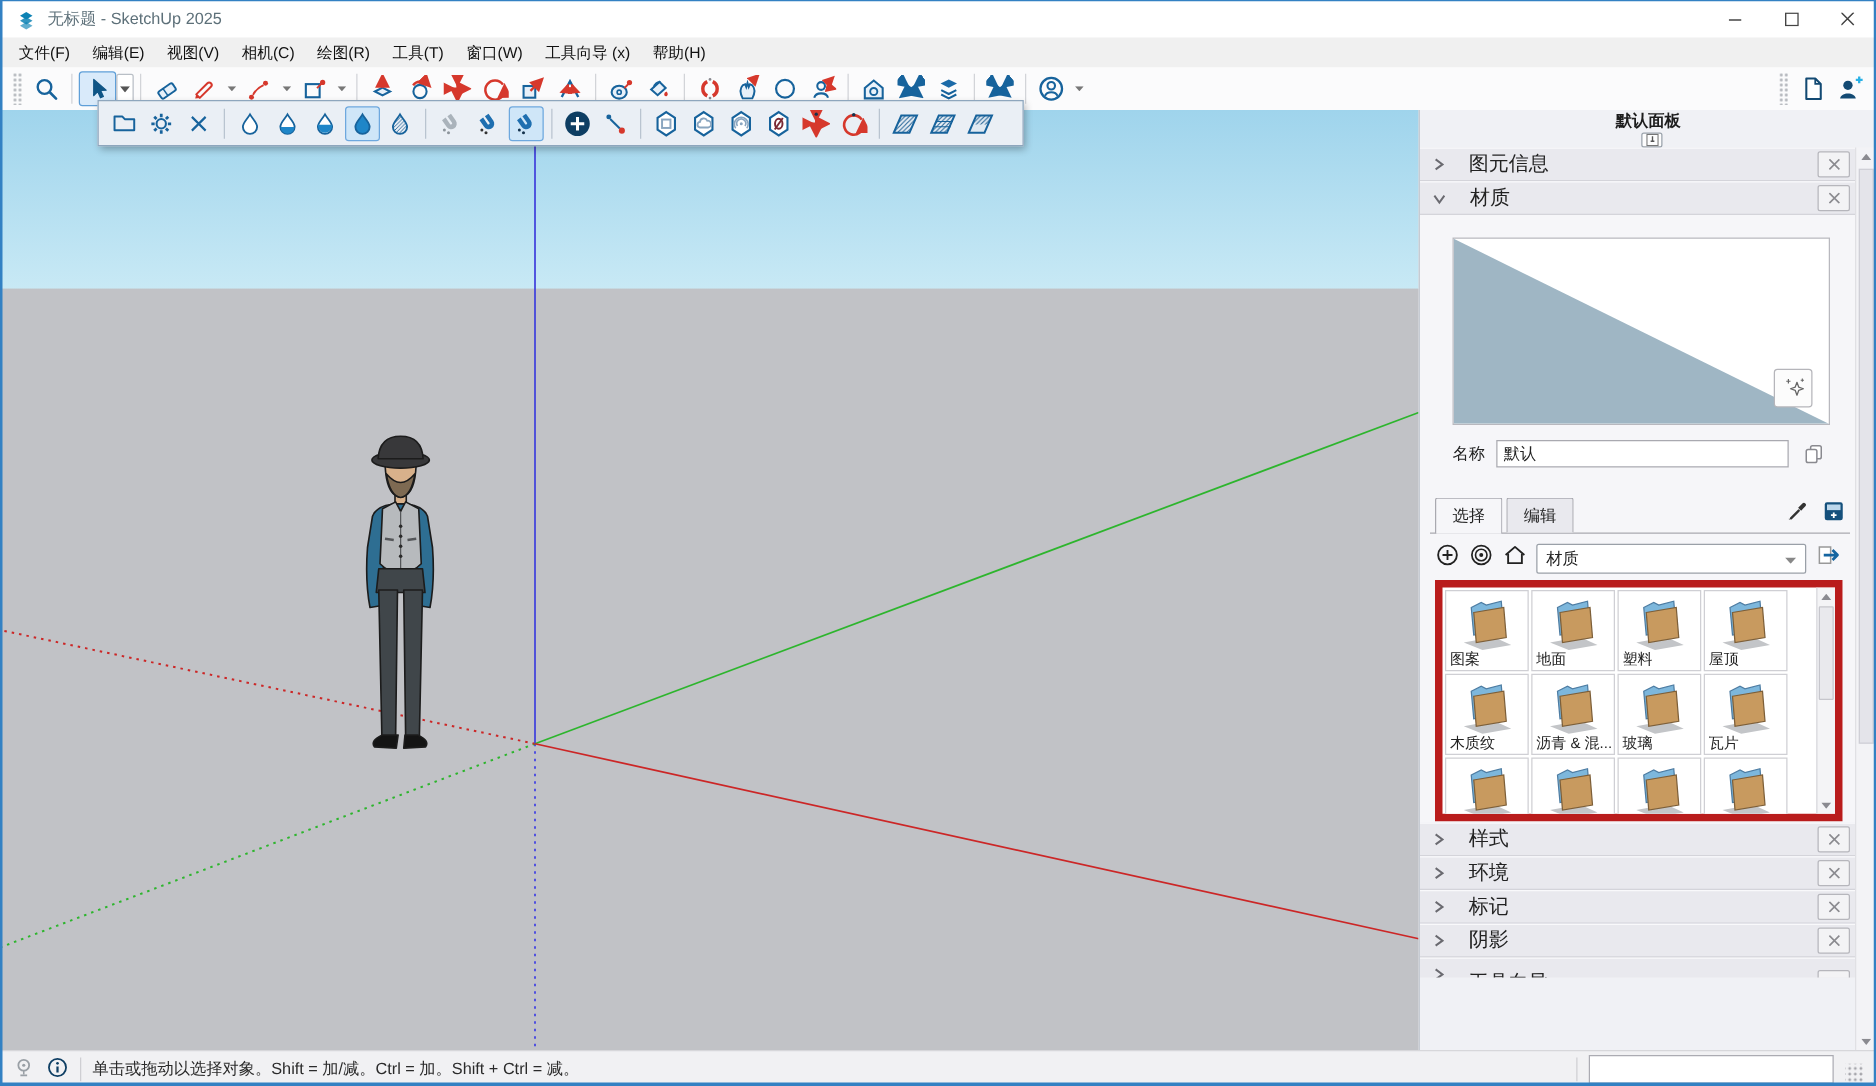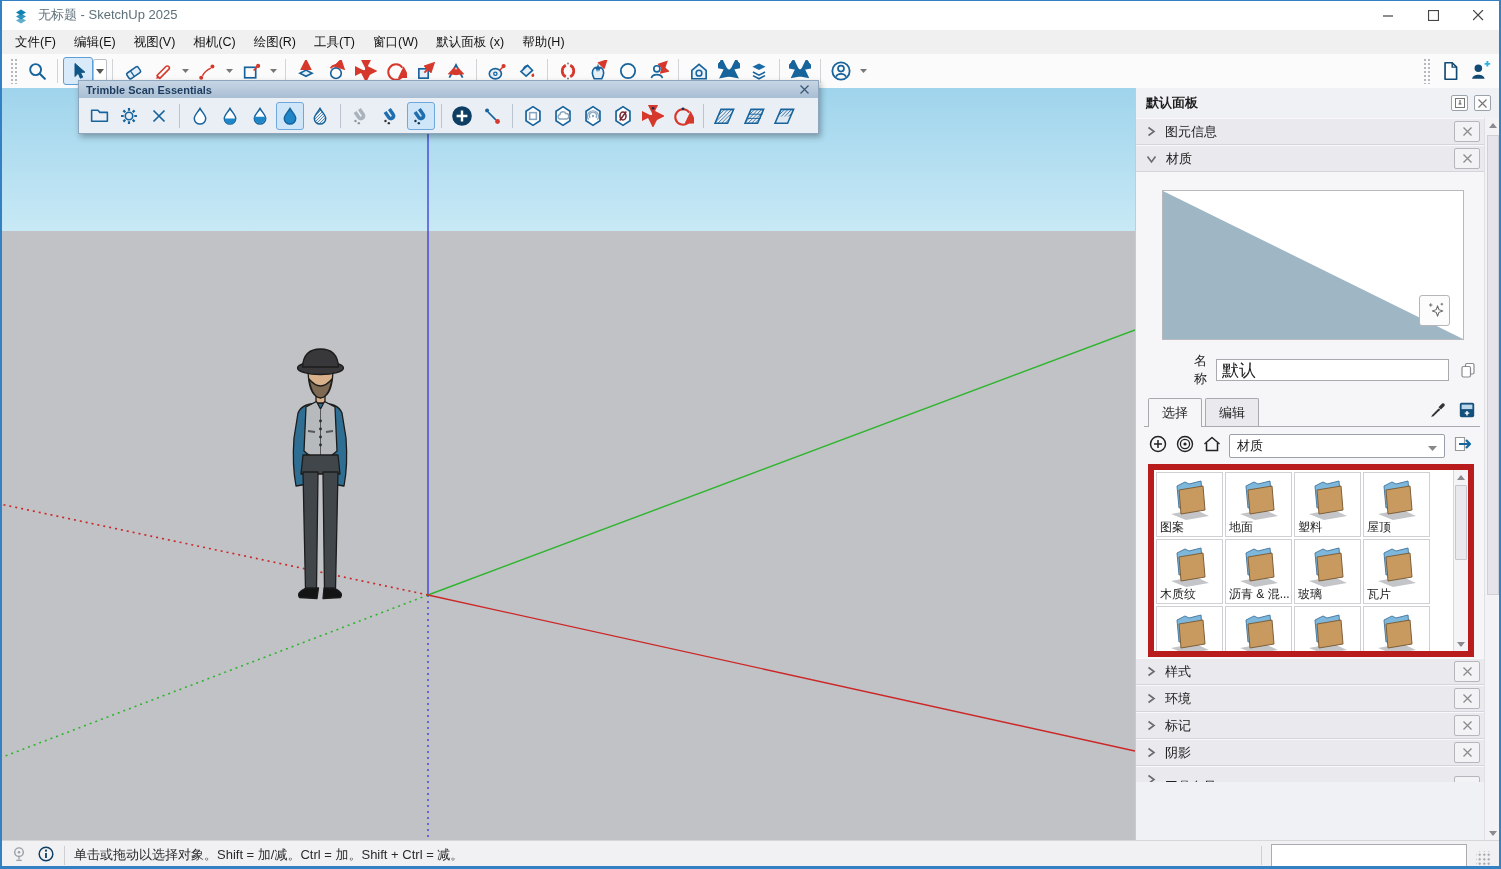--- a/index.html
+++ b/index.html
@@ -39,31 +39,31 @@
   .scan-toolbar {position:absolute; left:78px; top:80px; width:741px; z-index:40; border:1px solid #8ea6bd; box-shadow:2px 3px 6px rgba(0,0,0,.3); background:#eaeff5;}
   .scan-title {height:17px; background:linear-gradient(to bottom,#c6d5e4,#a9bed3); display:flex; align-items:center; padding:0 7px; font-size:11px; font-weight:bold; color:#1e3c5f;}
   .scan-close {margin-left:auto; width:14px; height:14px; display:flex; align-items:center; justify-content:center;}
   .scan-body {height:35px; display:flex; align-items:center; padding:0 6px; gap:2px;}
   .sbtn {width:28px; height:28px; display:flex; align-items:center; justify-content:center; border-radius:3px; flex:none;}
   .sbtn.active {background:#cfe6f8; border:1px solid #6ea8de;}
   .ssep {width:1px; height:24px; background:#b9c4d0; margin:0 4px; flex:none;}
 
   
   .panel {position:absolute; left:1135px; top:88px; width:366px; height:752px; background:#f0f1f5; border-left:1px solid #c6cbd3; overflow:hidden;}
-  .panel-header {height:30px; display:flex; align-items:center; padding:0 10px; font-size:13px; font-weight:bold; color:#1d1d1d;}
+  .panel-header {height:30px; display:flex; align-items:center; padding:0 10px; font-size:13px; font-weight:bold; color:#1d1d1d;flex-direction:column;}
   .ph-btn {width:17px; height:16px; border:1px solid #9aa2ab; background:#fdfdfd; border-radius:2px; display:flex; align-items:center; justify-content:center; margin-left:6px;}
   .ph-spacer {flex:1;}
   .panel-left {position:absolute; left:0; top:30px; right:17px; bottom:0; overflow:hidden;}
-  .sec-row {height:27px; background:#e9e9ee; border-top:1px solid #f9f9fb; border-bottom:1px solid #d4d4da; display:flex; align-items:center; padding:0 4px 0 10px; gap:9px; font-size:13px; color:#222;justify-content:flex-end;}
+  .sec-row {height:27px; background:#e9e9ee; border-top:1px solid #f9f9fb; border-bottom:1px solid #d4d4da; display:flex; align-items:center; padding:0 4px 0 10px; gap:19px; font-size:16px; color:#222;justify-content:flex-end;}
   .xbtn {margin-left:auto; width:26px; height:21px; background:#f3f3f5; border:1px solid #b6b6bc; border-radius:2px; display:flex; align-items:center; justify-content:center;}
   .mat-content {background:#f6f6f9; height:486px; position:relative;}
   .preview {position:absolute; left:26px; top:18px; width:302px; height:150px; background:#fff; border:1px solid #b8b8be;}
   .sparkle-btn {position:absolute; right:13px; bottom:13px; width:31px; height:31px; background:#fcfcfc; border:1px solid #b5b5ba; border-radius:3px; display:flex; align-items:center; justify-content:center;}
-  .name-row {position:absolute; left:26px; top:180px; right:22px; display:flex; align-items:center; gap:9px; font-size:13px; color:#222;margin-left:32px;}
-  .name-input {flex:1; height:22px; border:1px solid #a9a9b0; background:#fff; font-size:17px; padding:0 5px; font-family:inherit; color:#222;}
+  .name-row {position:absolute; left:26px; top:180px; right:22px; display:flex; align-items:center; gap:9px; font-size:13px; color:#222;}
+  .name-input {flex:1; height:22px; border:1px solid #a9a9b0; background:#fff; font-size:13px; padding:0 5px; font-family:inherit; color:#222;}
   .copy-btn {width:22px; height:22px; display:flex; align-items:center; justify-content:center;}
   .tabs-row {position:absolute; left:8px; top:228px; right:4px; height:27px; border-bottom:1px solid #a9a9b0; display:flex; align-items:flex-end; padding:0 4px;justify-content:flex-end;}
   .tab {padding:5px 13px 4px; font-size:13px; color:#222; border:1px solid #a9a9b0; border-bottom:none; background:#e9e9ee; border-radius:2px 2px 0 0; margin-right:3px;}
   .tab.active {background:#f6f6f9; position:relative; top:1px; padding-bottom:5px;}
   .tab-tools {margin-left:auto; display:flex; align-items:center; gap:10px; padding-bottom:3px;}
   .mat-tools {position:absolute; left:12px; top:262px; right:10px; display:flex; align-items:center; gap:7px;}
   .mdrop {flex:1; height:24px; background:#fff; border:1px solid #9aa0a8; border-radius:2px; display:flex; align-items:center; padding:0 7px; font-size:13px; color:#222;}
   .mdrop .caret {margin-left:auto;}
   .grid-wrap {position:absolute; left:12px; top:292px; right:10px; height:193px; background:#fff; border:6px solid #b91c1c; display:flex; overflow:hidden;}
   .folder-grid {flex:1; display:flex; flex-wrap:wrap; gap:2px; padding:2px; align-content:flex-start; overflow:hidden;}
@@ -130,21 +130,21 @@
   </div>
 
   <div class="menubar" id="menubar-items">
       <span class="menu-item"><span>文件(F)</span></span>
       <span class="menu-item"><span>编辑(E)</span></span>
       <span class="menu-item"><span>视图(V)</span></span>
       <span class="menu-item"><span>相机(C)</span></span>
       <span class="menu-item"><span>绘图(R)</span></span>
       <span class="menu-item"><span>工具(T)</span></span>
       <span class="menu-item"><span>窗口(W)</span></span>
-      <span class="menu-item"><span>默认面板 (x)</span></span>
+      <span class="menu-item"><span>工具向导 (x)</span></span>
       <span class="menu-item"><span>帮助(H)</span></span>
     </div>
 
   <div class="toolbar">
     <div class="grip"></div>
     <div class="tbtn">
         <svg width="21" height="21" viewBox="0 0 20 20">
           <circle cx="8.2" cy="8.2" r="5.2" stroke="#17639c" stroke-width="1.8" fill="none"></circle>
           <path d="M12.4 12.4 17 17" stroke="#17639c" stroke-width="2" stroke-linecap="round"></path>
         </svg>
@@ -373,28 +373,20 @@
         <path d="M56 245 l-1 10.5 17.5-1 q3.5-5-6.5-9.5 Z" fill="#141414"></path>
       </g>
       <circle cx="52.5" cy="78" r="1.4" fill="#2b2b2b"></circle>
         <circle cx="52.5" cy="86" r="1.4" fill="#2b2b2b"></circle>
         <circle cx="52.5" cy="94" r="1.4" fill="#2b2b2b"></circle>
         <circle cx="52.5" cy="102" r="1.4" fill="#2b2b2b"></circle>
     </svg>
   </div>
 
   <div class="scan-toolbar">
-    <div class="scan-title">
-      <span>Trimble Scan Essentials</span>
-      <div class="scan-close">
-          <svg width="9" height="9">
-            <path d="M0.5 0.5 8.5 8.5M8.5 0.5 0.5 8.5" stroke="#3c5a78" stroke-width="1.3"></path>
-          </svg>
-        </div>
-    </div>
     <div class="scan-body">
       <div class="sbtn">
           <svg width="21" height="21" viewBox="0 0 20 20">
             <path d="M2.5 5h6l1.8 2h7.2v8.5h-15Z" fill="none" stroke="#17639c" stroke-width="1.5" stroke-linejoin="round"></path>
           </svg>
         </div>
       <div class="sbtn">
           <svg width="22" height="22" viewBox="0 0 20 20">
             <circle cx="10" cy="10" r="3.4" fill="none" stroke="#17639c" stroke-width="1.5"></circle>
             <path d="M10 2.8v2.4M10 14.8v2.4M2.8 10h2.4M14.8 10h2.4M4.9 4.9l1.7 1.7M13.4 13.4l1.7 1.7M15.1 4.9l-1.7 1.7M6.6 13.4l-1.7 1.7" stroke="#17639c" stroke-width="2"></path>

